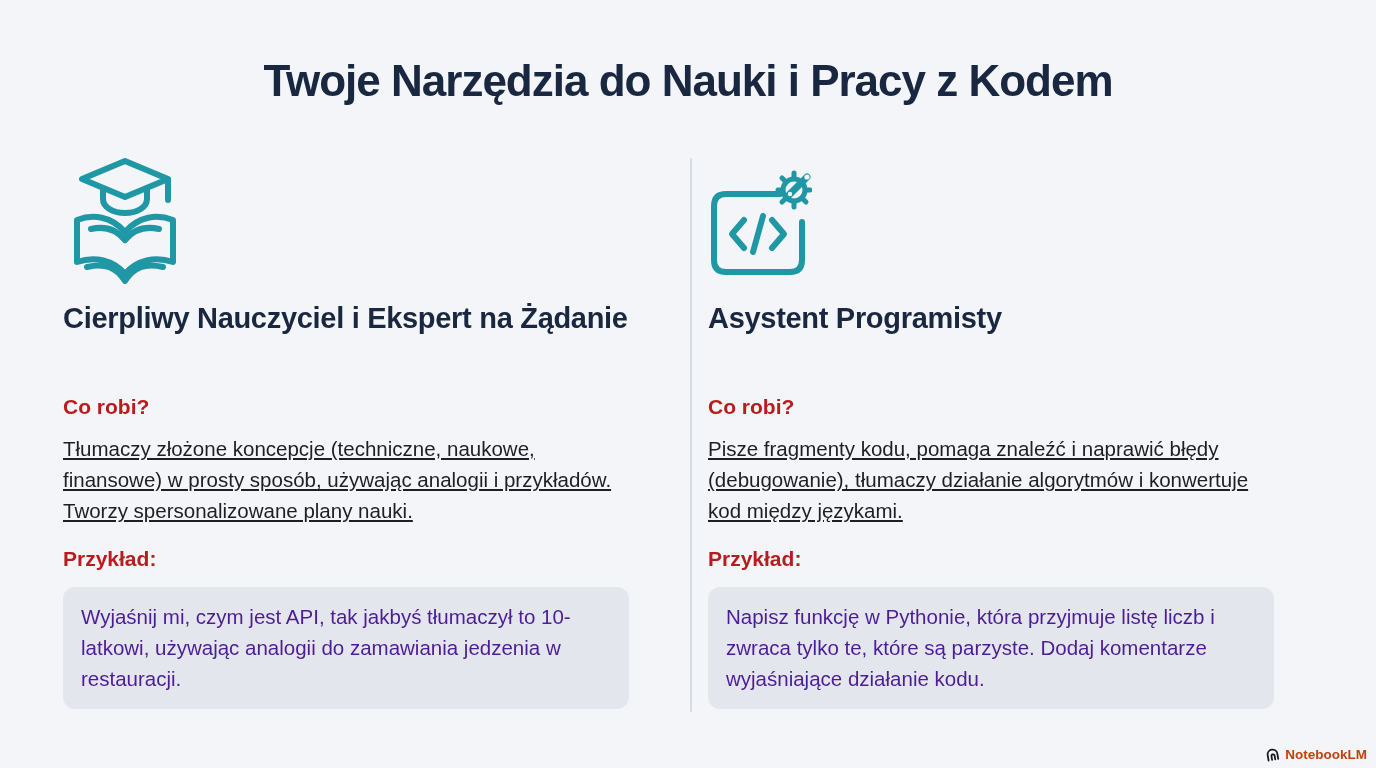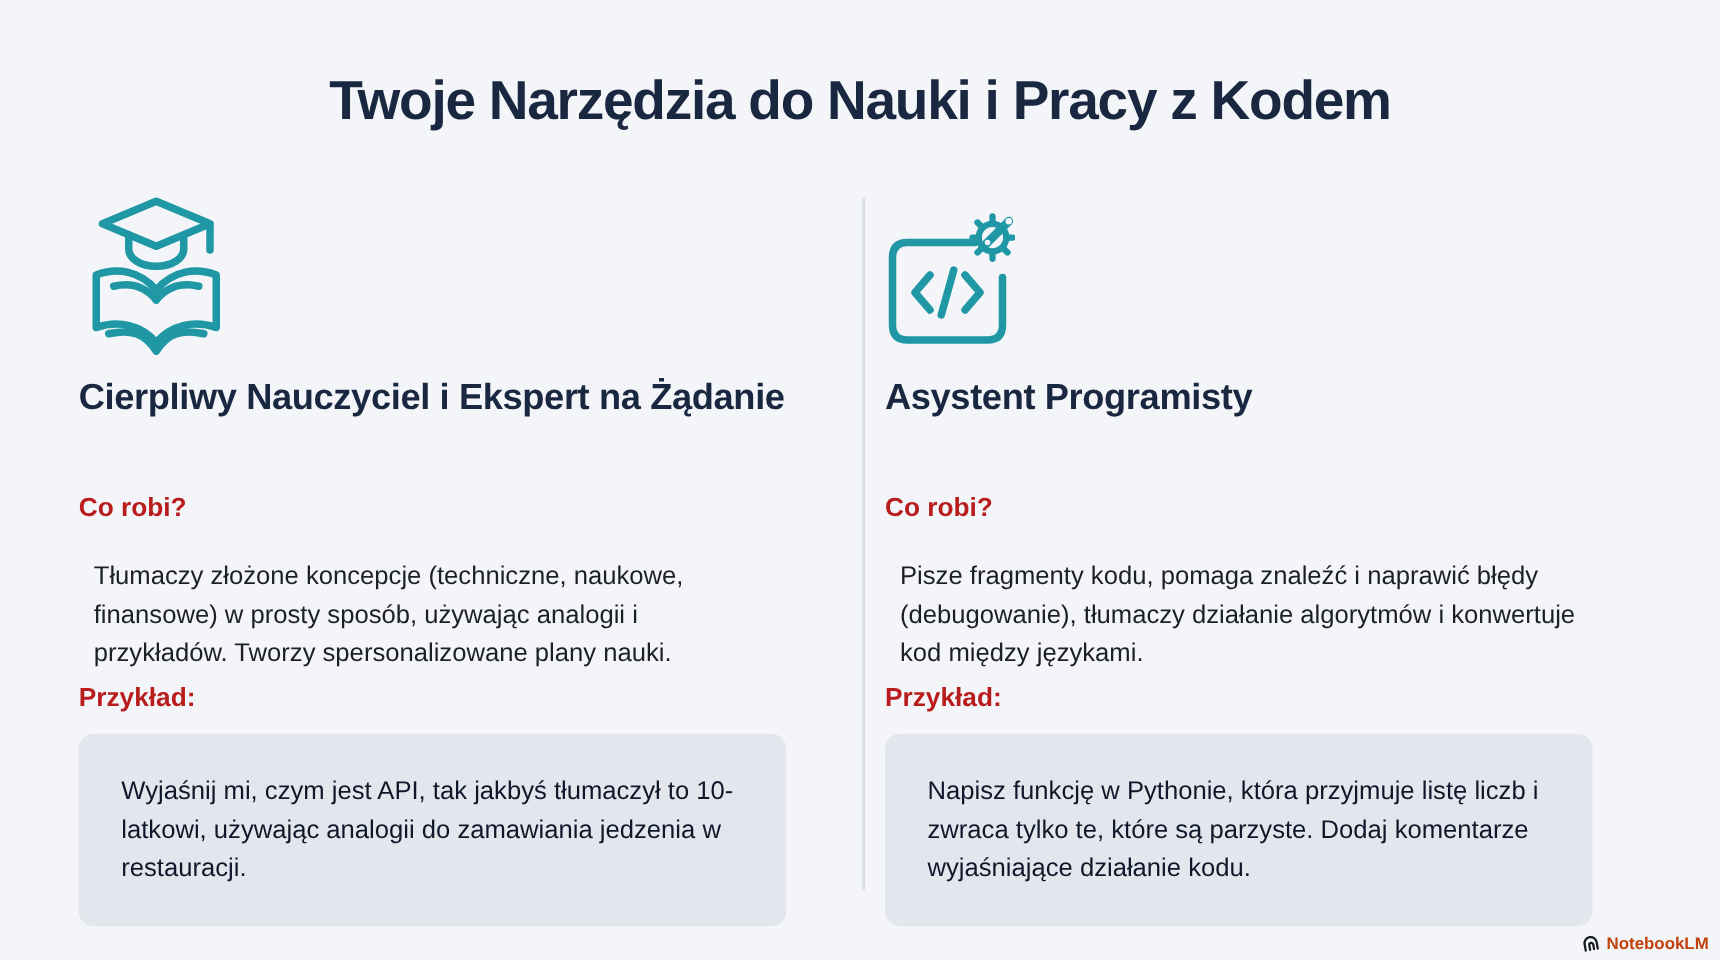--- a/index.html
+++ b/index.html
@@ -32,31 +32,31 @@
     font-size:29px;font-weight:700;letter-spacing:-0.3px;
     line-height:1.25;color:#192840;
   }
   .mini-label{
     position:absolute;left:0;margin:0;
     font-size:21px;font-weight:700;color:#b91c1c;
   }
   .what-label{top:245px;}
   .example-label{top:397px;}
   .body-text{
-    position:absolute;top:283px;left:0;right:0;margin:12px;
-    font-size:20.5px;line-height:1.52;color:#1c1f24;
+    position:absolute;top:283px;left:0;right:0;margin:0;
+    font-size:20.5px;line-height:1.52;color:#1c1f24;text-decoration:underline;
   }
   .example-box{
     position:absolute;top:437px;left:0;right:0;
     box-sizing:border-box;min-height:122px;
     background:#e3e7ed;border-radius:12px;
     padding:15px 18px;
   }
   .example-box p{
-    margin:16px;font-size:20.5px;line-height:1.5;color:#0f172a;
+    margin:0;font-size:20.5px;line-height:1.5;color:#4c1d95;
   }
   .brand{
     position:absolute;right:9px;bottom:6px;
     display:flex;align-items:center;gap:5px;
     font-size:13.5px;font-weight:700;color:#c2410c;
   }
   svg{display:block;}
 </style>
 </head>
 <body>

